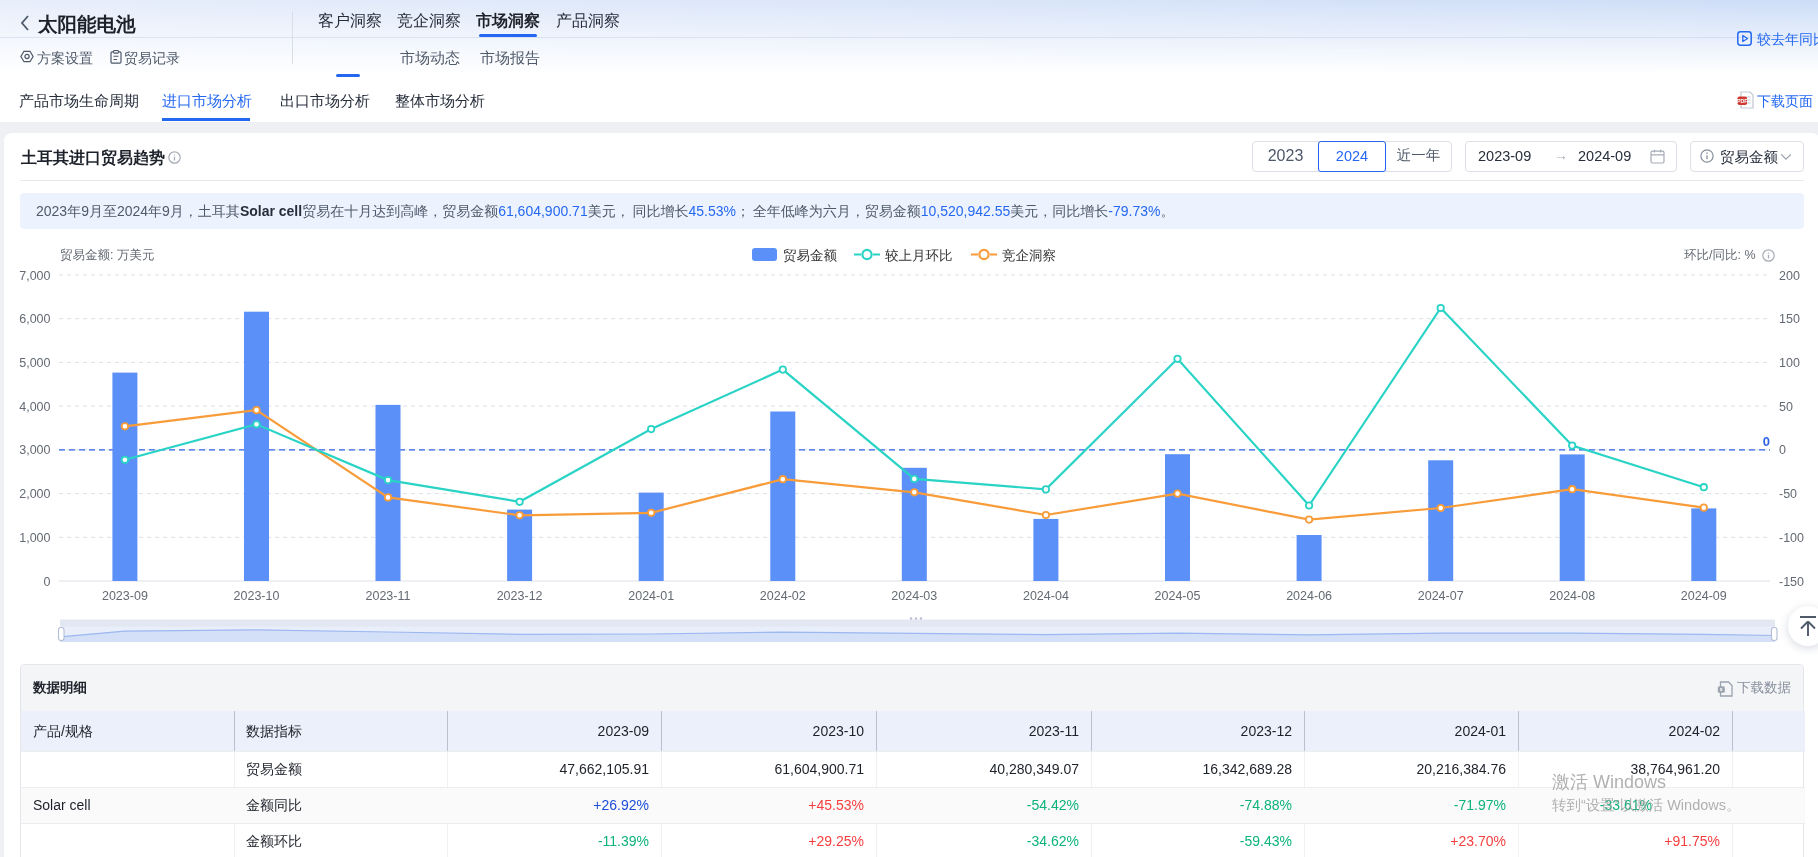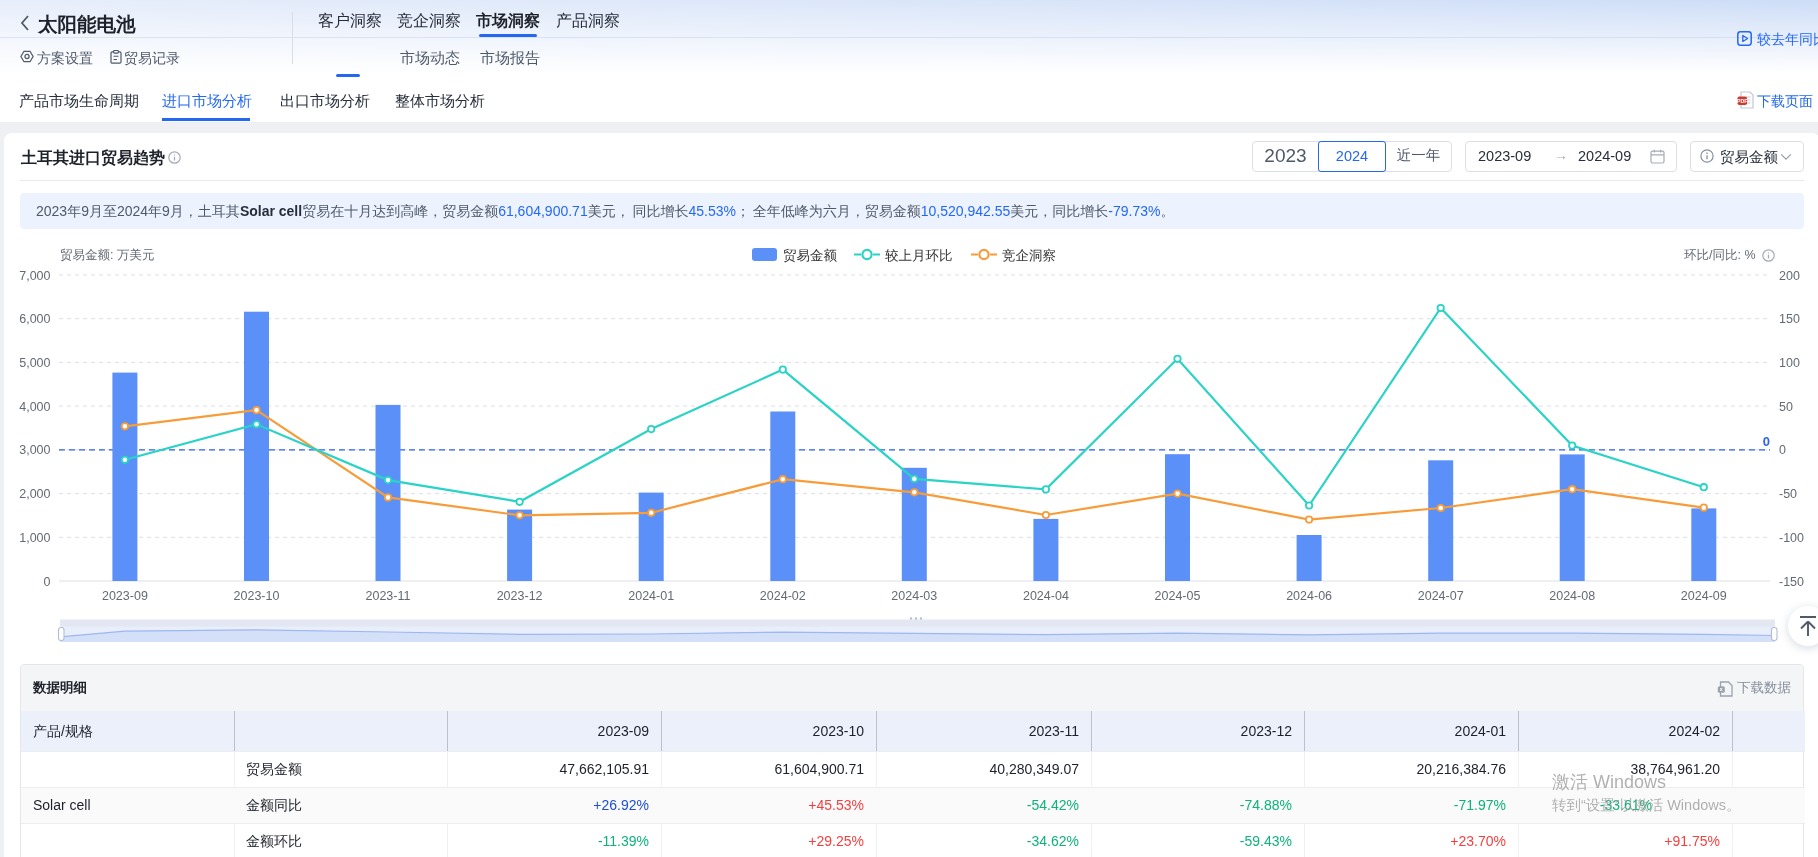--- a/index.html
+++ b/index.html
@@ -71,21 +71,21 @@
 
 <div class="abs" style="left:21px;top:148px;font-size:16px;font-weight:bold;color:#1d2129;">土耳其进口贸易趋势</div>
 <svg class="abs" style="left:168px;top:151px" width="13" height="13" viewBox="0 0 13 13">
     <circle cx="6.5" cy="6.5" r="5.7" fill="none" stroke="#a5abb5" stroke-width="1.2"></circle>
     <path d="M6.5 5.8 V9.6 M6.5 3.4 V4.6" stroke="#a5abb5" stroke-width="1.3"></path>
   </svg>
 
 <div class="abs" style="left:1252px;top:141px;width:200px;height:31px;background:#fff;border:1px solid #dcdfe6;border-radius:4px;"></div>
 <div class="abs" style="left:1318px;top:141px;width:1px;height:31px;background:#dcdfe6;"></div>
 <div class="abs" style="left:1385px;top:141px;width:1px;height:31px;background:#dcdfe6;"></div>
-<div class="abs" style="left:1252px;top:141px;width:67px;height:31px;line-height:29px;text-align:center;font-size:19px;color:#4e5969;">2023</div>
+<div class="abs" style="left:1252px;top:141px;width:67px;height:31px;line-height:29px;text-align:center;font-size:16px;color:#4e5969;">2023</div>
 <div class="abs" style="left:1318px;top:141px;width:68px;height:31px;line-height:29px;text-align:center;font-size:14.5px;color:#2468f2;border:1px solid #2468f2;border-radius:3px;background:#fff;">2024</div>
 <div class="abs" style="left:1385px;top:141px;width:67px;height:31px;line-height:29px;text-align:center;font-size:14.5px;color:#4e5969;">近一年</div>
 
 <div class="abs" style="left:1465px;top:141px;width:212px;height:31px;background:#fff;border:1px solid #dcdfe6;border-radius:4px;"></div>
 <div class="abs" style="left:1478px;top:141px;width:60px;height:31px;line-height:30px;font-size:14.5px;color:#272e3b;">2023-09</div>
 <div class="abs" style="left:1554px;top:141px;width:20px;height:31px;line-height:29px;font-size:14px;color:#a5abb5;">→</div>
 <div class="abs" style="left:1578px;top:141px;width:60px;height:31px;line-height:30px;font-size:14.5px;color:#272e3b;">2024-09</div>
 <svg class="abs" style="left:1650px;top:149px" width="15" height="15" viewBox="0 0 15 15">
     <rect x="1" y="2.2" width="13" height="11.8" rx="1.5" fill="none" stroke="#a5abb5" stroke-width="1.2"></rect>
     <path d="M1 5.8 H14 M4.4 0.8 V3.6 M10.6 0.8 V3.6" stroke="#a5abb5" stroke-width="1.2"></path>
@@ -246,33 +246,35 @@
 <div style="position:absolute;left:855px;top:86px;width:1px;height:124px;background:#f0f1f4"></div>
 <div style="position:absolute;left:1070px;top:86px;width:1px;height:124px;background:#f0f1f4"></div>
 <div style="position:absolute;left:1283px;top:86px;width:1px;height:124px;background:#f0f1f4"></div>
 <div style="position:absolute;left:1497px;top:86px;width:1px;height:124px;background:#f0f1f4"></div>
 <div style="position:absolute;left:1711px;top:86px;width:1px;height:124px;background:#f0f1f4"></div>
 <div style="position:absolute;left:0;top:122px;width:1784px;height:36px;background:#fafafa"></div>
 <div style="position:absolute;left:0;top:86px;width:1784px;height:1px;background:#ebedf1"></div>
 <div style="position:absolute;left:0;top:122px;width:1784px;height:1px;background:#ebedf1"></div>
 <div style="position:absolute;left:0;top:158px;width:1784px;height:1px;background:#ebedf1"></div>
 <div class="th" style="left:12px;top:46px;width:190px;text-align:left">产品/规格</div>
+<div class="th" style="left:225px;top:46px;width:190px;text-align:left">数据指标</div>
 <div class="th" style="left:448px;top:46px;width:180px;text-align:right">2023-09</div>
 <div class="th" style="left:663px;top:46px;width:180px;text-align:right">2023-10</div>
 <div class="th" style="left:878px;top:46px;width:180px;text-align:right">2023-11</div>
 <div class="th" style="left:1091px;top:46px;width:180px;text-align:right">2023-12</div>
 <div class="th" style="left:1305px;top:46px;width:180px;text-align:right">2024-01</div>
 <div class="th" style="left:1519px;top:46px;width:180px;text-align:right">2024-02</div>
 <div class="td" style="left:12px;top:122px;width:190px;text-align:left;color:#1d2129">Solar cell</div>
 <div class="td" style="left:225px;top:86px;width:190px;text-align:left;color:#1d2129">贸易金额</div>
 <div class="td" style="left:225px;top:122px;width:190px;text-align:left;color:#1d2129">金额同比</div>
 <div class="td" style="left:225px;top:158px;width:190px;text-align:left;color:#1d2129">金额环比</div>
 <div class="td" style="left:448px;top:86px;width:180px;text-align:right;color:#1d2129">47,662,105.91</div>
 <div class="td" style="left:663px;top:86px;width:180px;text-align:right;color:#1d2129">61,604,900.71</div>
 <div class="td" style="left:878px;top:86px;width:180px;text-align:right;color:#1d2129">40,280,349.07</div>
+<div class="td" style="left:1091px;top:86px;width:180px;text-align:right;color:#1d2129">16,342,689.28</div>
 <div class="td" style="left:1305px;top:86px;width:180px;text-align:right;color:#1d2129">20,216,384.76</div>
 <div class="td" style="left:1519px;top:86px;width:180px;text-align:right;color:#1d2129">38,764,961.20</div>
 <div class="td" style="left:448px;top:122px;width:180px;text-align:right;color:#1d4ed8">+26.92%</div>
 <div class="td" style="left:663px;top:122px;width:180px;text-align:right;color:#f53f3f">+45.53%</div>
 <div class="td" style="left:878px;top:122px;width:180px;text-align:right;color:#0db379">-54.42%</div>
 <div class="td" style="left:1091px;top:122px;width:180px;text-align:right;color:#0db379">-74.88%</div>
 <div class="td" style="left:1305px;top:122px;width:180px;text-align:right;color:#0db379">-71.97%</div>
 <div class="td" style="left:1451px;top:122px;width:180px;text-align:right;color:#0db379">-33.61%</div>
 <div class="td" style="left:448px;top:158px;width:180px;text-align:right;color:#0db379">-11.39%</div>
 <div class="td" style="left:663px;top:158px;width:180px;text-align:right;color:#f53f3f">+29.25%</div>

